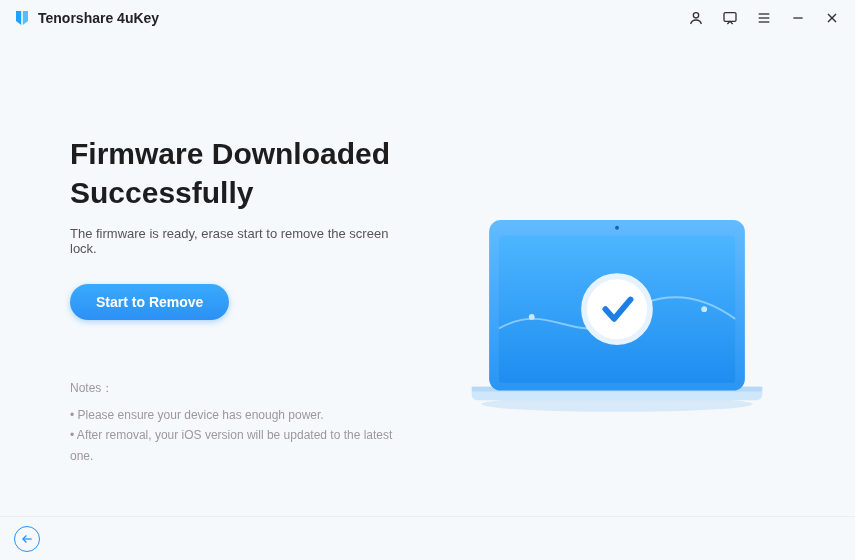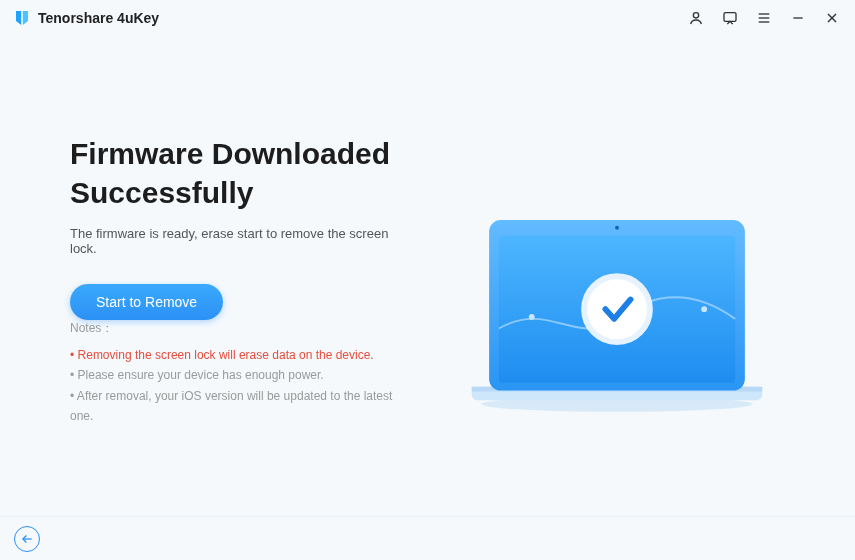--- a/index.html
+++ b/index.html
@@ -69,23 +69,24 @@
       margin-top: 28px;
       display: inline-block;
       padding: 10px 26px;
       border-radius: 999px;
       background: linear-gradient(180deg, #3aaafd 0%, #2c90f5 100%);
       color: #fff;
       font-size: 14px;
       border: none;
       cursor: pointer;
       box-shadow: 0 2px 6px rgba(44,144,245,0.35);
-      font-weight: 400;
+      font-weight: 700;
     }
     .notes-block {
+      margin-top: 60px;
     }
     .notes-label {
       font-size: 12px;
       color: #9a9a9a;
       margin-bottom: 8px;
     }
     .note-item {
       font-size: 12px;
       line-height: 1.7;
       color: #9a9a9a;
@@ -168,21 +169,20 @@
 </div>
 
 <div class="content">
   <div class="left-col">
     <h1 class="title">Firmware Downloaded Successfully</h1>
     <p class="subtitle">The firmware is ready, erase start to remove the screen lock.</p>
     <button class="cta-button">Start to Remove</button>
 
     <div class="notes-block">
       <div class="notes-label">Notes：</div>
-      <div class="note-item warning">• Removing the screen lock will erase data on the device.</div>
       <div class="note-item">• Please ensure your device has enough power.</div>
       <div class="note-item">• After removal, your iOS version will be updated to the latest one.</div>
     </div>
   </div>
 
   <div class="right-col">
     <span class="laptop-illustration">
       <svg viewBox="0 0 320 210" width="310" height="204">
         <defs>
           <linearGradient id="screenGrad" x1="0" y1="0" x2="0" y2="1">

